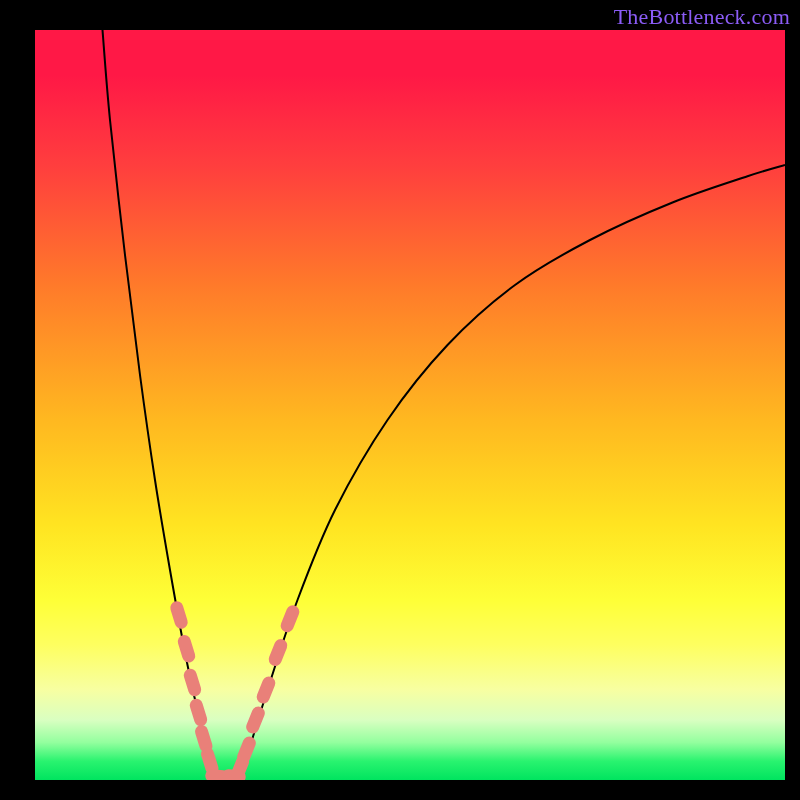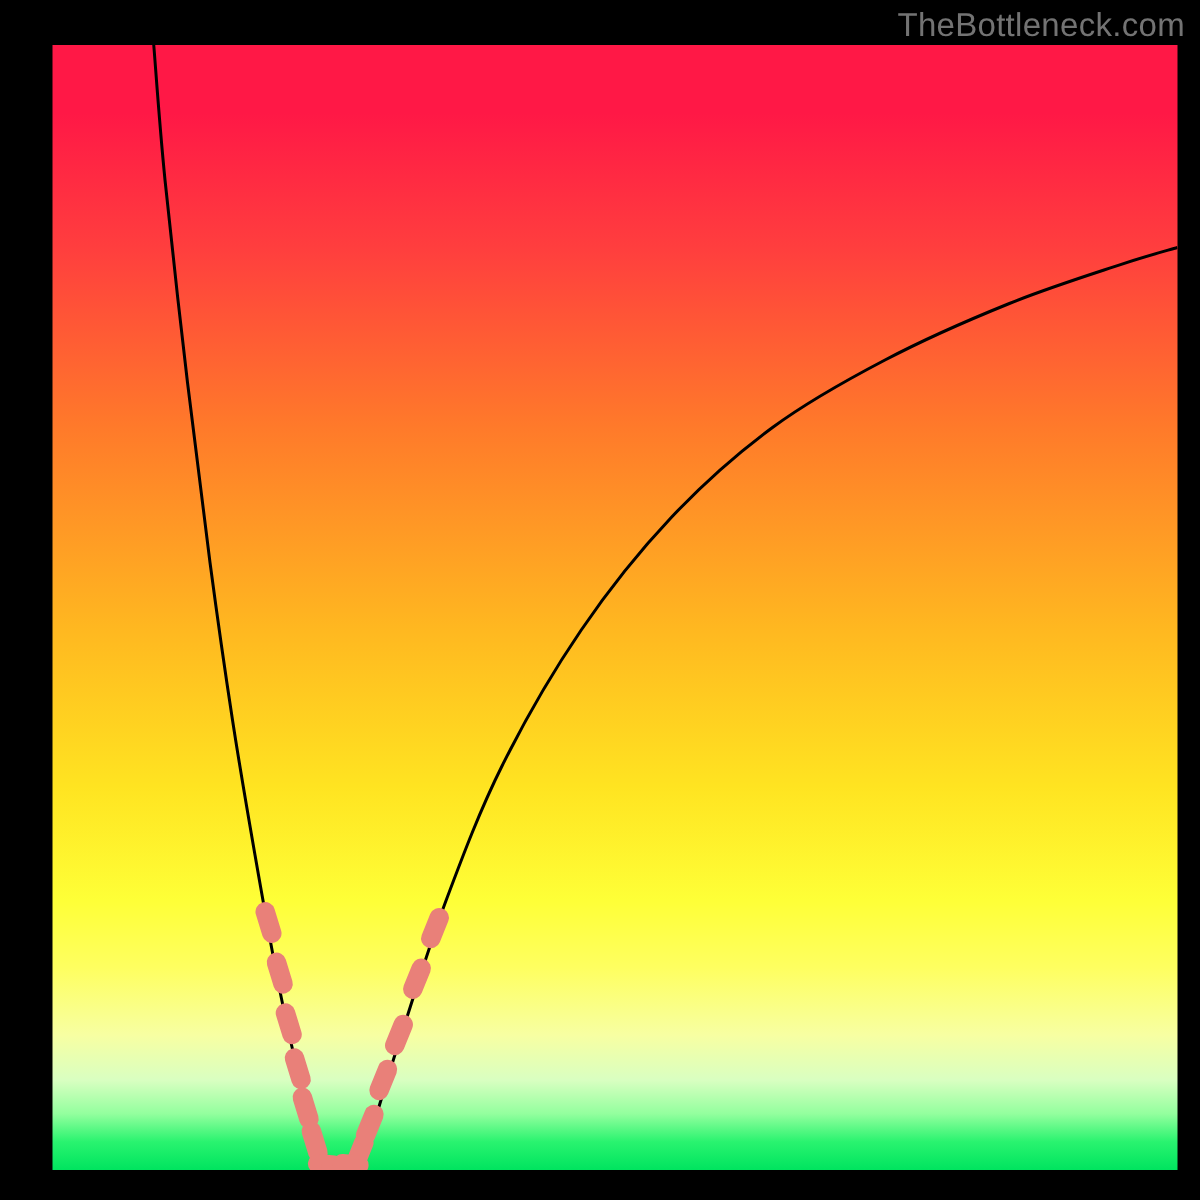--- a/index.html
+++ b/index.html
@@ -38,25 +38,26 @@
       #d9ffc1 92%,
       #93ff9e 95%,
       #29f36f 97.5%,
       #00e45f 100%
     );
   }
   .watermark {
     position: absolute;
     top: 4px;
     right: 10px;
-    color: #737373;
+    color: #8b5cf6;
     font-size: 22px;
     font-weight: normal;
     letter-spacing: 0.2px;
     user-select: none;
+    font-family: Liberation Serif, serif;
   }
   svg.curves {
     position: absolute;
     left: 0;
     top: 0;
     width: 750px;
     height: 750px;
   }
   .curve {
     fill: none;

